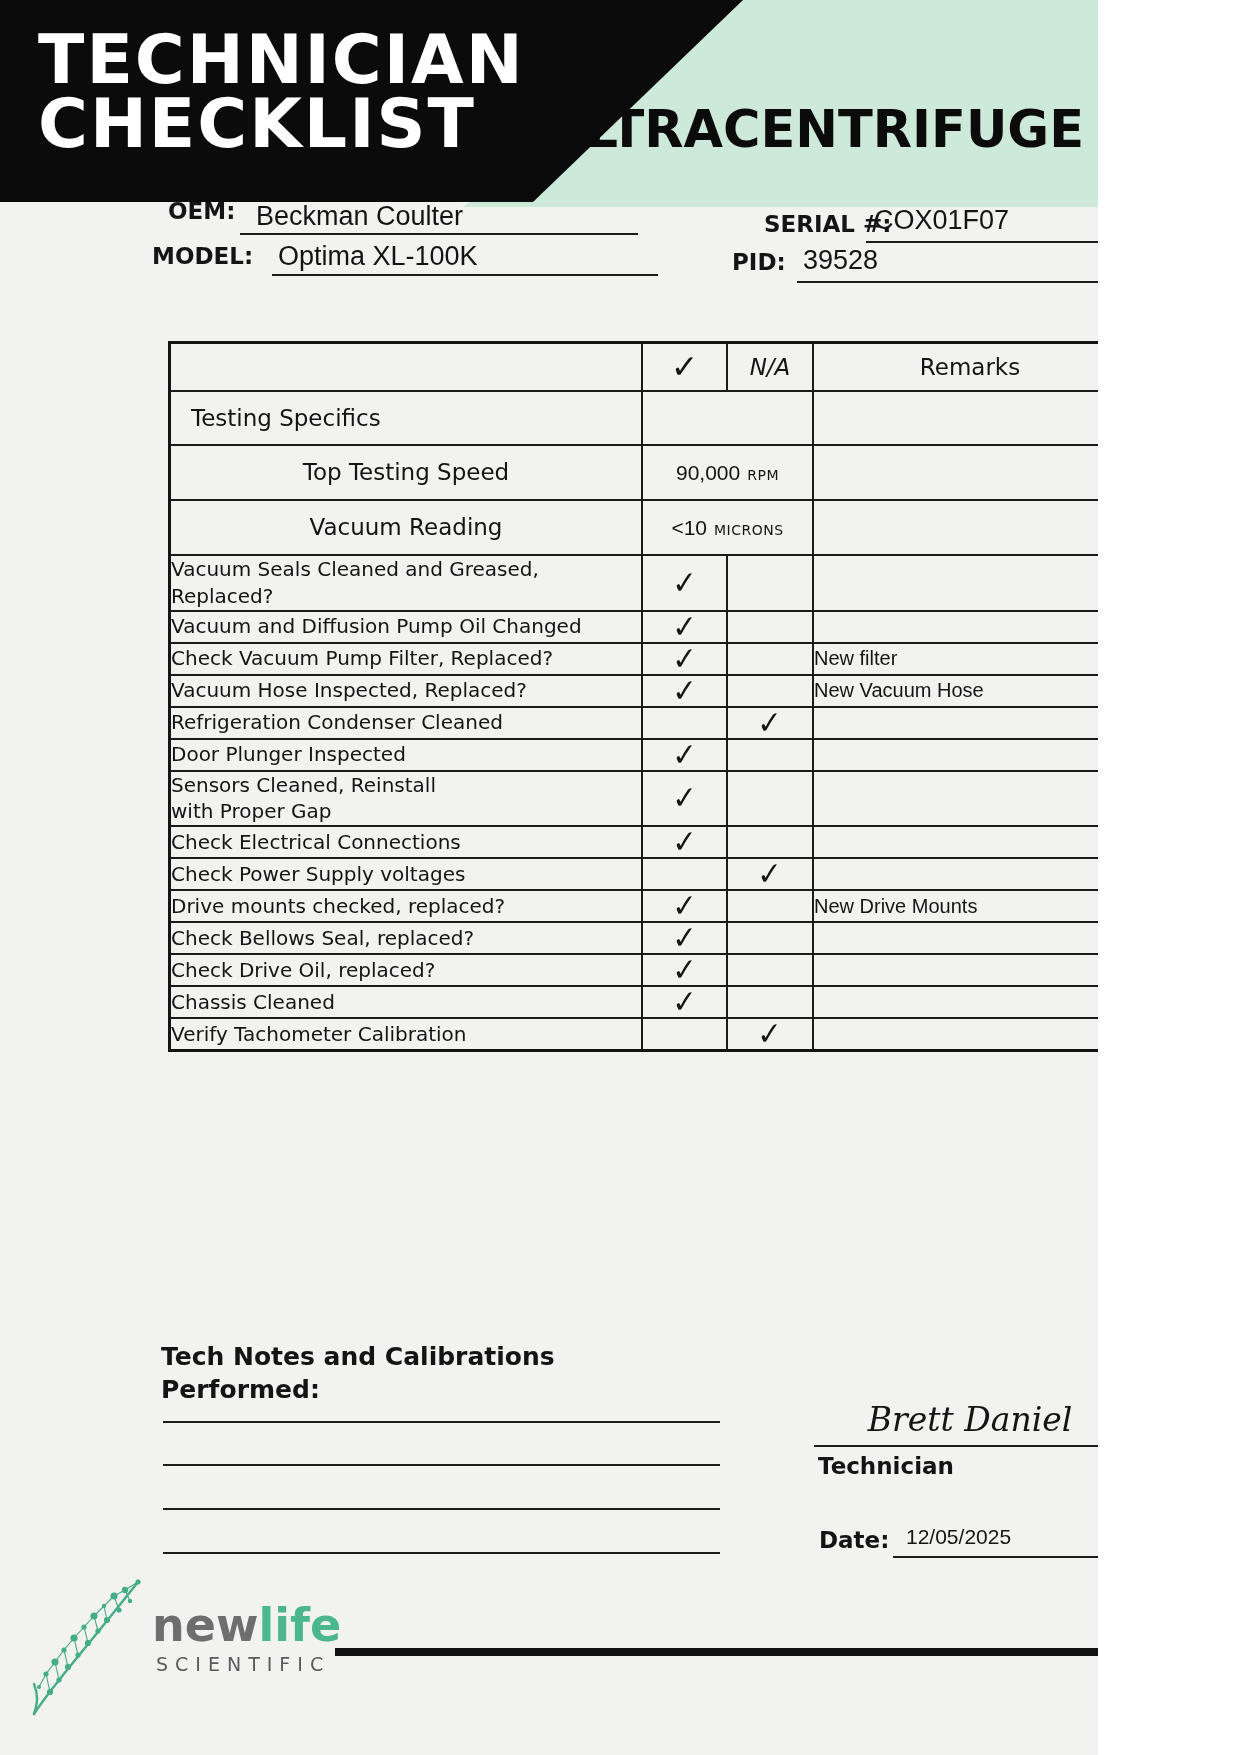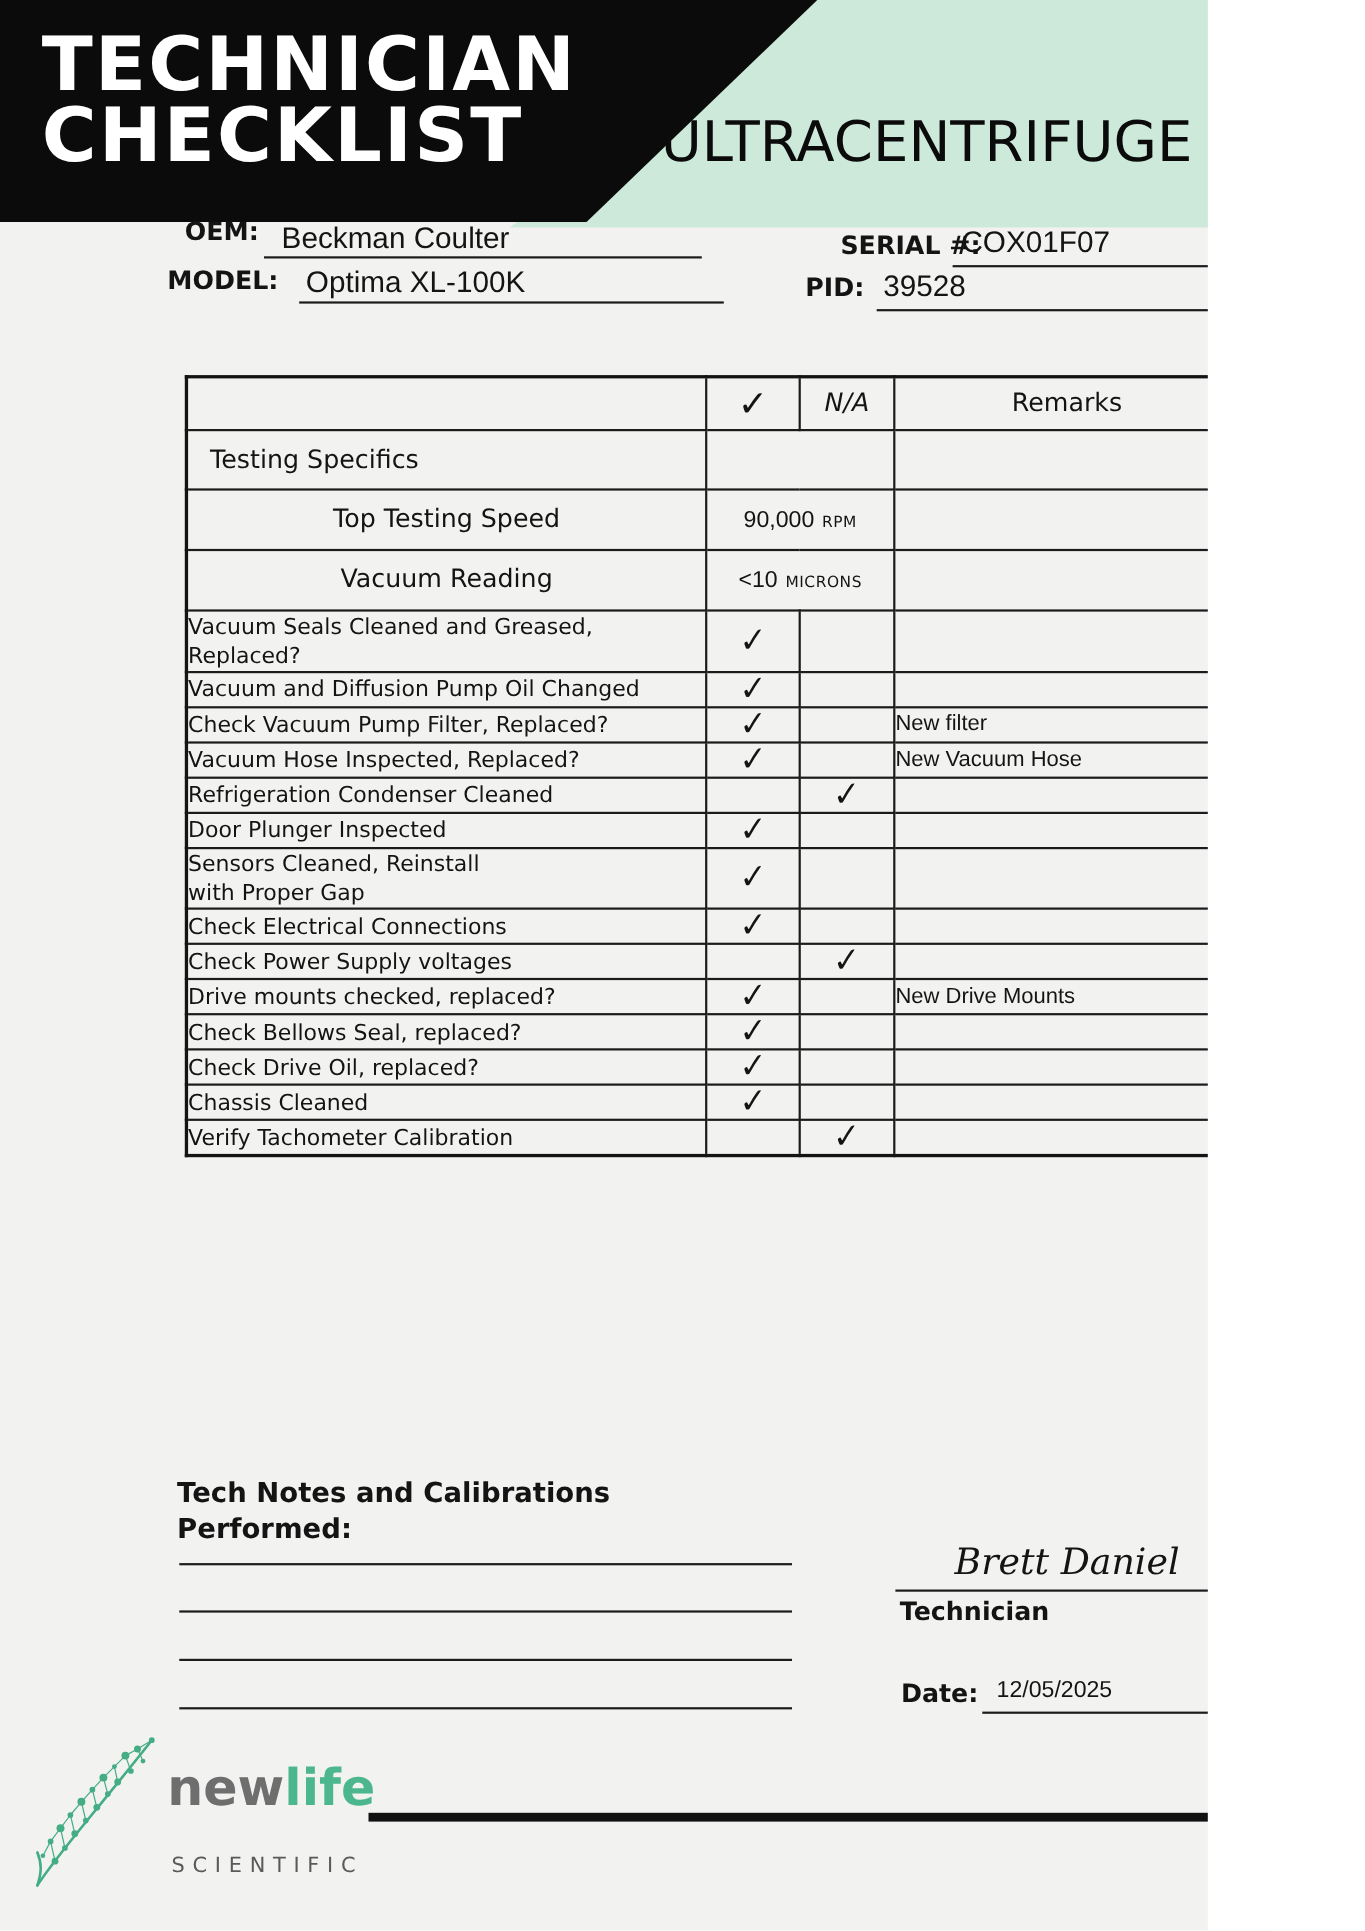--- a/index.html
+++ b/index.html
@@ -14,21 +14,21 @@
   .mint-band{position:absolute;left:0;top:0;width:1241px;height:207px;
     background:var(--mint,#cde9da);
     clip-path:polygon(743px 0,1241px 0,1241px 207px,463px 207px);}
   .black-band{position:absolute;left:0;top:0;width:1241px;height:202px;
     background:#0b0b0b;
     clip-path:polygon(0 0,743px 0,533px 202px,0 202px);}
   .title-line{position:absolute;left:38px;color:#ffffff;font-weight:bold;
     font-size:68px;letter-spacing:2px;line-height:1;white-space:nowrap;}
   .title-1{top:26px;}
   .title-2{top:90px;}
-  .subtitle{position:absolute;right:14px;top:104px;color:#0b0b0b;font-weight:normal;
+  .subtitle{position:absolute;right:14px;top:104px;color:#0b0b0b;font-weight:bold;
     font-size:51px;letter-spacing:0px;line-height:1;white-space:nowrap;}
   
   .f-label{position:absolute;font-weight:bold;font-size:23px;white-space:nowrap;}
   .f-value{position:absolute;font-family:"Liberation Sans",sans-serif;font-size:27px;white-space:nowrap;}
   .f-line{position:absolute;height:2px;background:#1c1c1c;}
   
   table.checklist{position:absolute;left:168px;top:341px;width:949px;
     border-collapse:collapse;border:3px solid #141414;table-layout:fixed;}
   table.checklist td, table.checklist th{border:2px solid #1b1b1b;vertical-align:middle;padding:0;}
   th.h-desc{width:470px;}
@@ -59,21 +59,21 @@
   .date-label{position:absolute;left:819px;top:1527px;font-size:23px;font-weight:bold;}
   .date-value{position:absolute;left:906px;top:1525px;font-family:"Liberation Sans",sans-serif;font-size:21px;}
   .date-line{position:absolute;left:893px;top:1556px;width:230px;height:2px;background:#1c1c1c;}
   
   .footer-rule{position:absolute;left:335px;top:1648px;width:906px;height:8px;background:#111;}
   .leaf{position:absolute;left:26px;top:1570px;}
   .brand{position:absolute;left:152px;top:1602px;font-size:46px;font-weight:600;line-height:1;}
   .brand .b1{color:var(--brand-gray,#6e6e6e);}
   .brand .b2{color:var(--brand-green,#4cb78f);}
   .brand-sub{position:absolute;left:156px;top:1653px;font-size:19px;letter-spacing:7px;
-    color:#5a5a5a;font-weight:500;margin-top:32px;}
+    color:#5a5a5a;font-weight:500;}
 </style>
 </head>
 <body>
 
 <div class="page">
 
   <div class="mint-band"></div>
   <div class="black-band"></div>
   <div class="title-line title-1">TECHNICIAN</div>
   <div class="title-line title-2">CHECKLIST</div>

